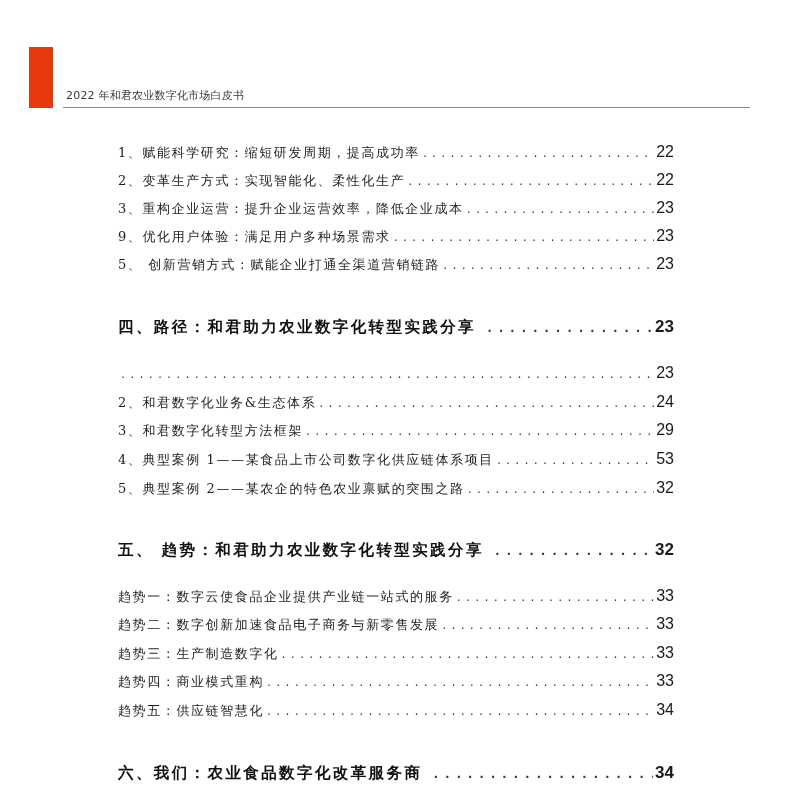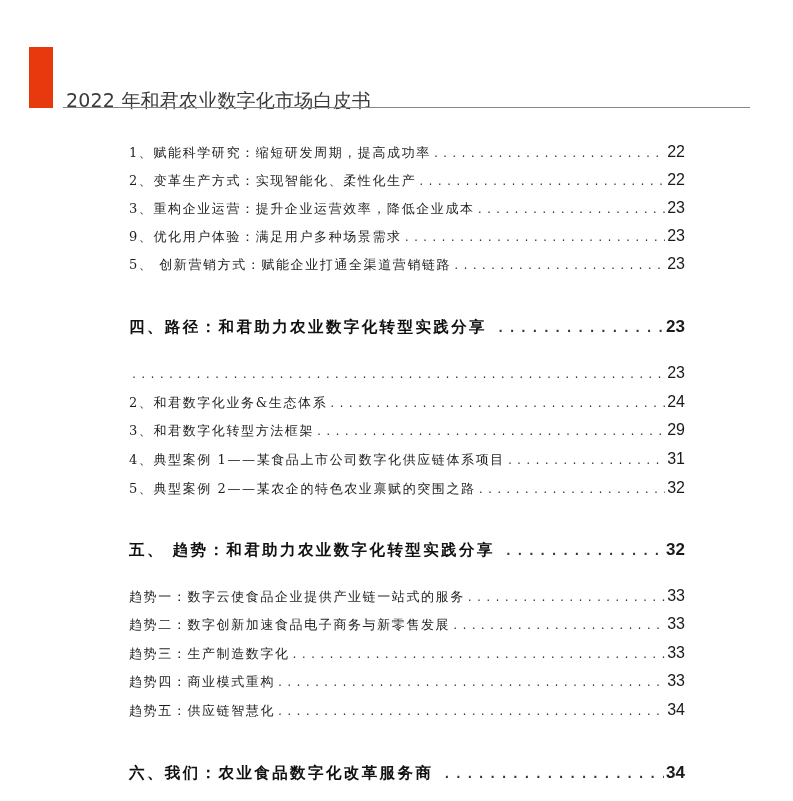--- a/index.html
+++ b/index.html
@@ -21,21 +21,21 @@
       top: 47px;
       width: 24px;
       height: 61px;
       background: #e8380d;
     }
     .header-title {
       position: absolute;
       left: 66px;
       top: 88px;
       font-family: "DejaVu Sans", "Liberation Sans", sans-serif;
-      font-size: 19px;
+      font-size: 11px;
       color: #3a3a3a;
       letter-spacing: 0.2px;
       white-space: nowrap;
     }
     .header-rule {
       position: absolute;
       left: 63px;
       top: 107px;
       width: 687px;
       height: 1px;
@@ -50,21 +50,20 @@
     .toc-row {
       position: absolute;
       left: 0;
       width: 556px;
       display: flex;
       align-items: baseline;
       white-space: nowrap;
       font-size: 13px;
       letter-spacing: 1.6px;
       color: #1f1f1f;
-      margin-left: 11px;
     }
     .toc-row .label {
       flex: 0 0 auto;
     }
     .toc-row .leader {
       flex: 1 1 auto;
       overflow: hidden;
       margin: 0 2px;
       font-family: "DejaVu Sans Mono", "Liberation Mono", monospace;
       font-size: 10px;
@@ -149,21 +148,21 @@
     <span class="page">24</span>
   </div>
   <div class="toc-row" style="top:421px">
     <span class="label">3、和君数字化转型方法框架</span>
     <span class="leader"></span>
     <span class="page">29</span>
   </div>
   <div class="toc-row" style="top:450px">
     <span class="label">4、典型案例 1——某食品上市公司数字化供应链体系项目</span>
     <span class="leader"></span>
-    <span class="page">31</span>
+    <span class="page">53</span>
   </div>
   <div class="toc-row" style="top:479px">
     <span class="label">5、典型案例 2——某农企的特色农业禀赋的突围之路</span>
     <span class="leader"></span>
     <span class="page">32</span>
   </div>
 
   <div class="toc-row section" style="top:540px">
     <span class="label">五、 趋势：和君助力农业数字化转型实践分享</span>
     <span class="leader"></span>

